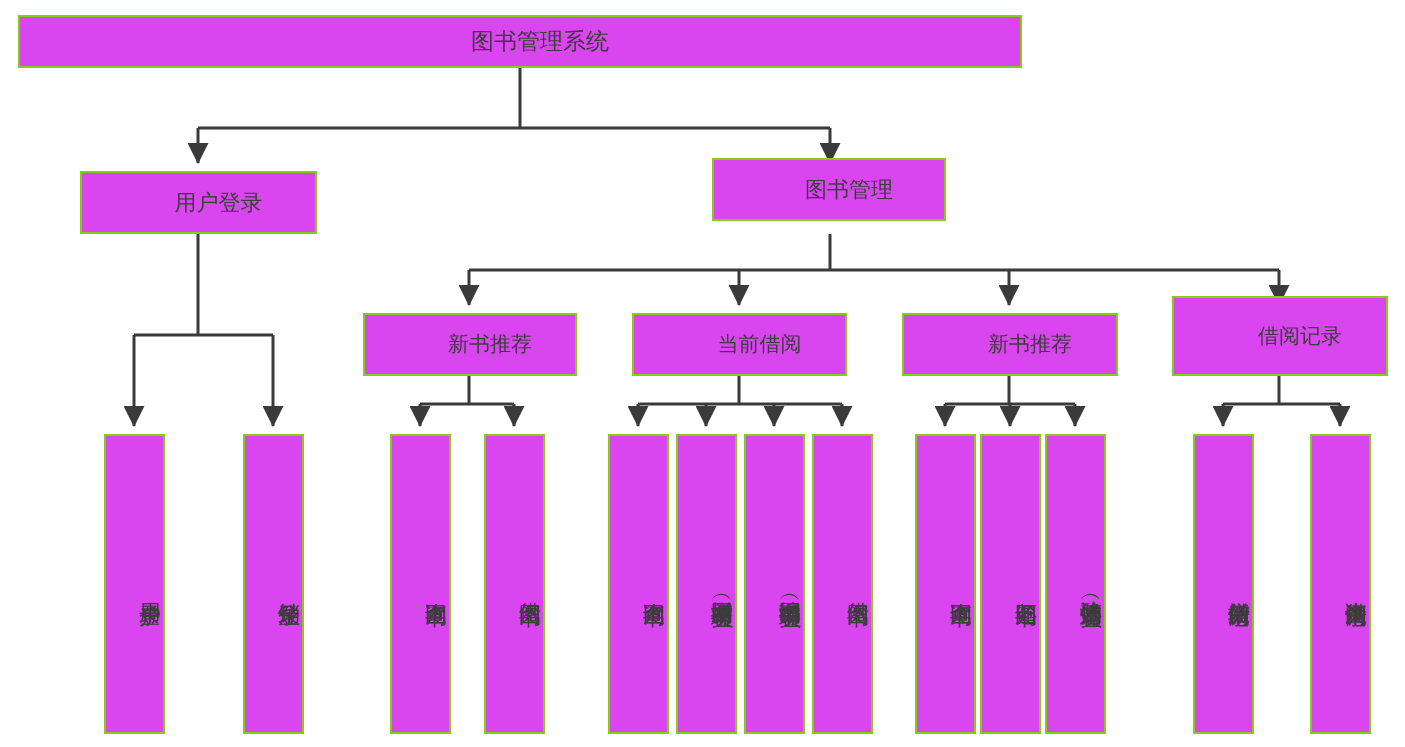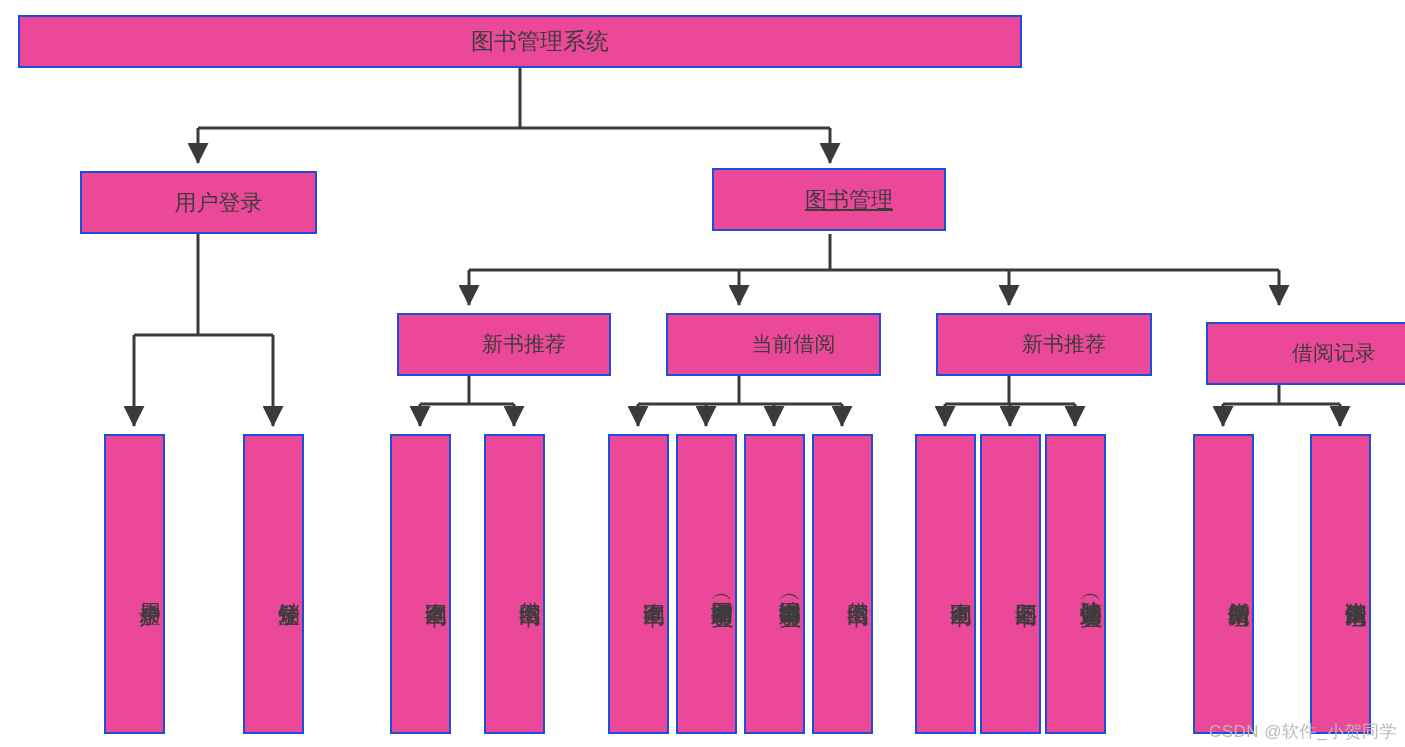--- a/index.html
+++ b/index.html
@@ -21,38 +21,37 @@
   #diagram-svg {
     position: absolute;
     left: 0;
     top: 0;
     width: 1405px;
     height: 747px;
   }
   .node-box {
     position: absolute;
     box-sizing: border-box;
-    background: #ec4899;
-    border: 2px solid #1d4ed8;
+    background: #d946ef;
+    border: 2px solid #84cc16;
     display: flex;
     align-items: center;
     justify-content: center;
     color: #3c3c3c;
     line-height: 1.18;
     padding-left: 40px;
   }
   .node-box.level-root {
     font-size: 23px;
   }
   .node-box.level-1 {
     font-size: 22px;
   }
   .node-box.level-2 {
     font-size: 21px;
-    margin-left: 34px;
   }
   .node-box.leaf {
     font-size: 22px;
     writing-mode: vertical-rl;
     text-orientation: upright;
     letter-spacing: 1px;
     padding-top: 6px;
     align-items: flex-start;
     justify-content: center;
   }
@@ -126,34 +125,34 @@
     </g>
   </svg>
 
   <div class="node-box level-root" style="left:18px; top:15px; width:1004px; height:53px;">
     <span class="node-label">图书管理系统</span>
   </div>
 
   <div class="node-box level-1" style="left:80px; top:171px; width:237px; height:63px;">
     <span class="node-label">用户登录</span>
   </div>
-  <div class="node-box level-1" style="left:712px; top:168px; width:234px; height:63px;text-decoration:underline;">
+  <div class="node-box level-1" style="left:712px; top:158px; width:234px; height:63px;">
     <span class="node-label">图书管理</span>
   </div>
 
   <div class="node-box level-2" style="left:363px; top:313px; width:214px; height:63px;">
     <span class="node-label">新书推荐</span>
   </div>
   <div class="node-box level-2" style="left:632px; top:313px; width:215px; height:63px;">
     <span class="node-label">当前借阅</span>
   </div>
   <div class="node-box level-2" style="left:902px; top:313px; width:216px; height:63px;">
     <span class="node-label">新书推荐</span>
   </div>
-  <div class="node-box level-2" style="left:1172px; top:322px; width:216px; height:63px;">
+  <div class="node-box level-2" style="left:1172px; top:296px; width:216px; height:80px;">
     <span class="node-label">借阅记录</span>
   </div>
 
   <div class="node-box leaf" style="left:104px; top:434px; width:61px; height:300px;">
     <span class="node-label">用户登录</span>
   </div>
   <div class="node-box leaf" style="left:243px; top:434px; width:61px; height:300px;">
     <span class="node-label">注销登录</span>
   </div>
 
@@ -187,15 +186,14 @@
     <span class="node-label">确认归还（管理员）</span>
   </div>
 
   <div class="node-box leaf" style="left:1193px; top:434px; width:61px; height:300px;">
     <span class="node-label">新增借阅记录</span>
   </div>
   <div class="node-box leaf" style="left:1310px; top:434px; width:61px; height:300px;">
     <span class="node-label">查询借阅记录</span>
   </div>
 
-  <div id="watermark">CSDN @软件_小贺同学</div>
 
 </div>
 
 </body></html>

